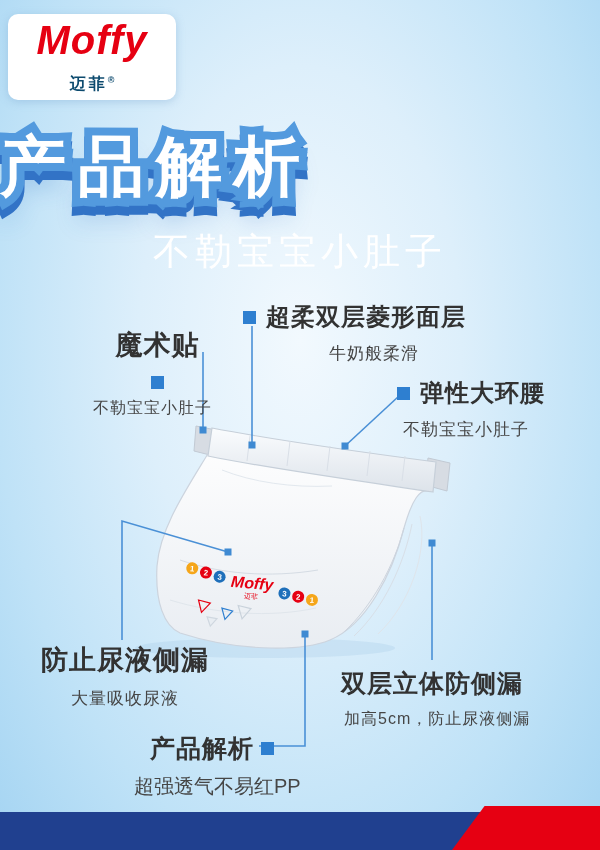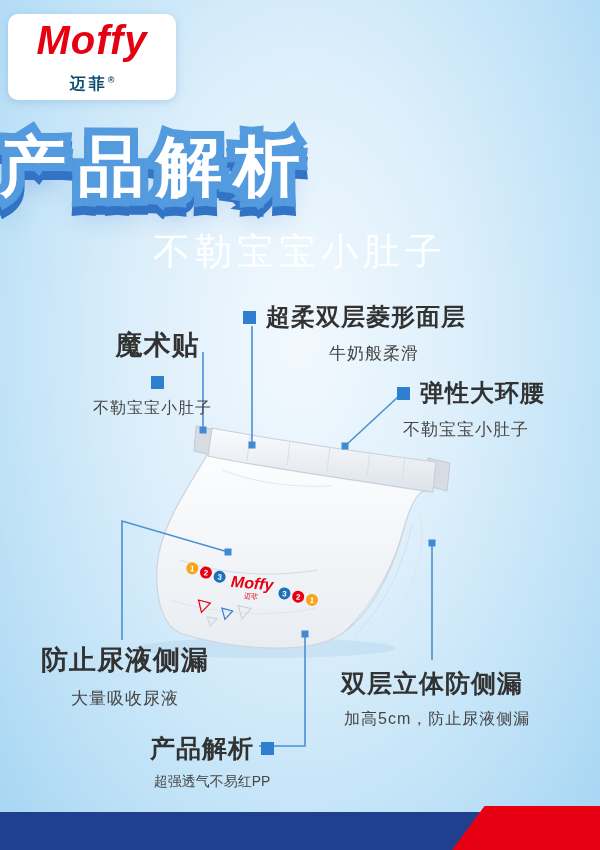--- a/index.html
+++ b/index.html
@@ -51,21 +51,21 @@
   .callout-core .c-title{font-size:27px;}
   .callout-core .c-row{justify-content:center;}
 
   .callout-leak{left:341px;top:667px;}
   .callout-leak .c-title{font-size:25px;}
   .callout-leak .c-desc{font-size:16px;margin-left:3px;}
 
   .callout-film{left:134px;top:732px;width:156px;}
   .callout-film .c-row{justify-content:center;gap:7px;}
   .callout-film .c-title{font-size:25px;}
-  .callout-film .c-desc{font-size:14px;text-align:center;margin-top:8px;letter-spacing:0;}
+  .callout-film .c-desc{font-size:20px;text-align:center;margin-top:8px;letter-spacing:0;}
 
   
   .footer-navy{position:absolute;left:0;bottom:0;width:600px;height:38px;background:#20408f;}
   .footer-red{position:absolute;right:0;bottom:0;width:148px;height:44px;background:#e60012;
     clip-path:polygon(22% 0,100% 0,100% 100%,0 100%);}
 </style>
 </head>
 <body>
 
 <div class="poster">

